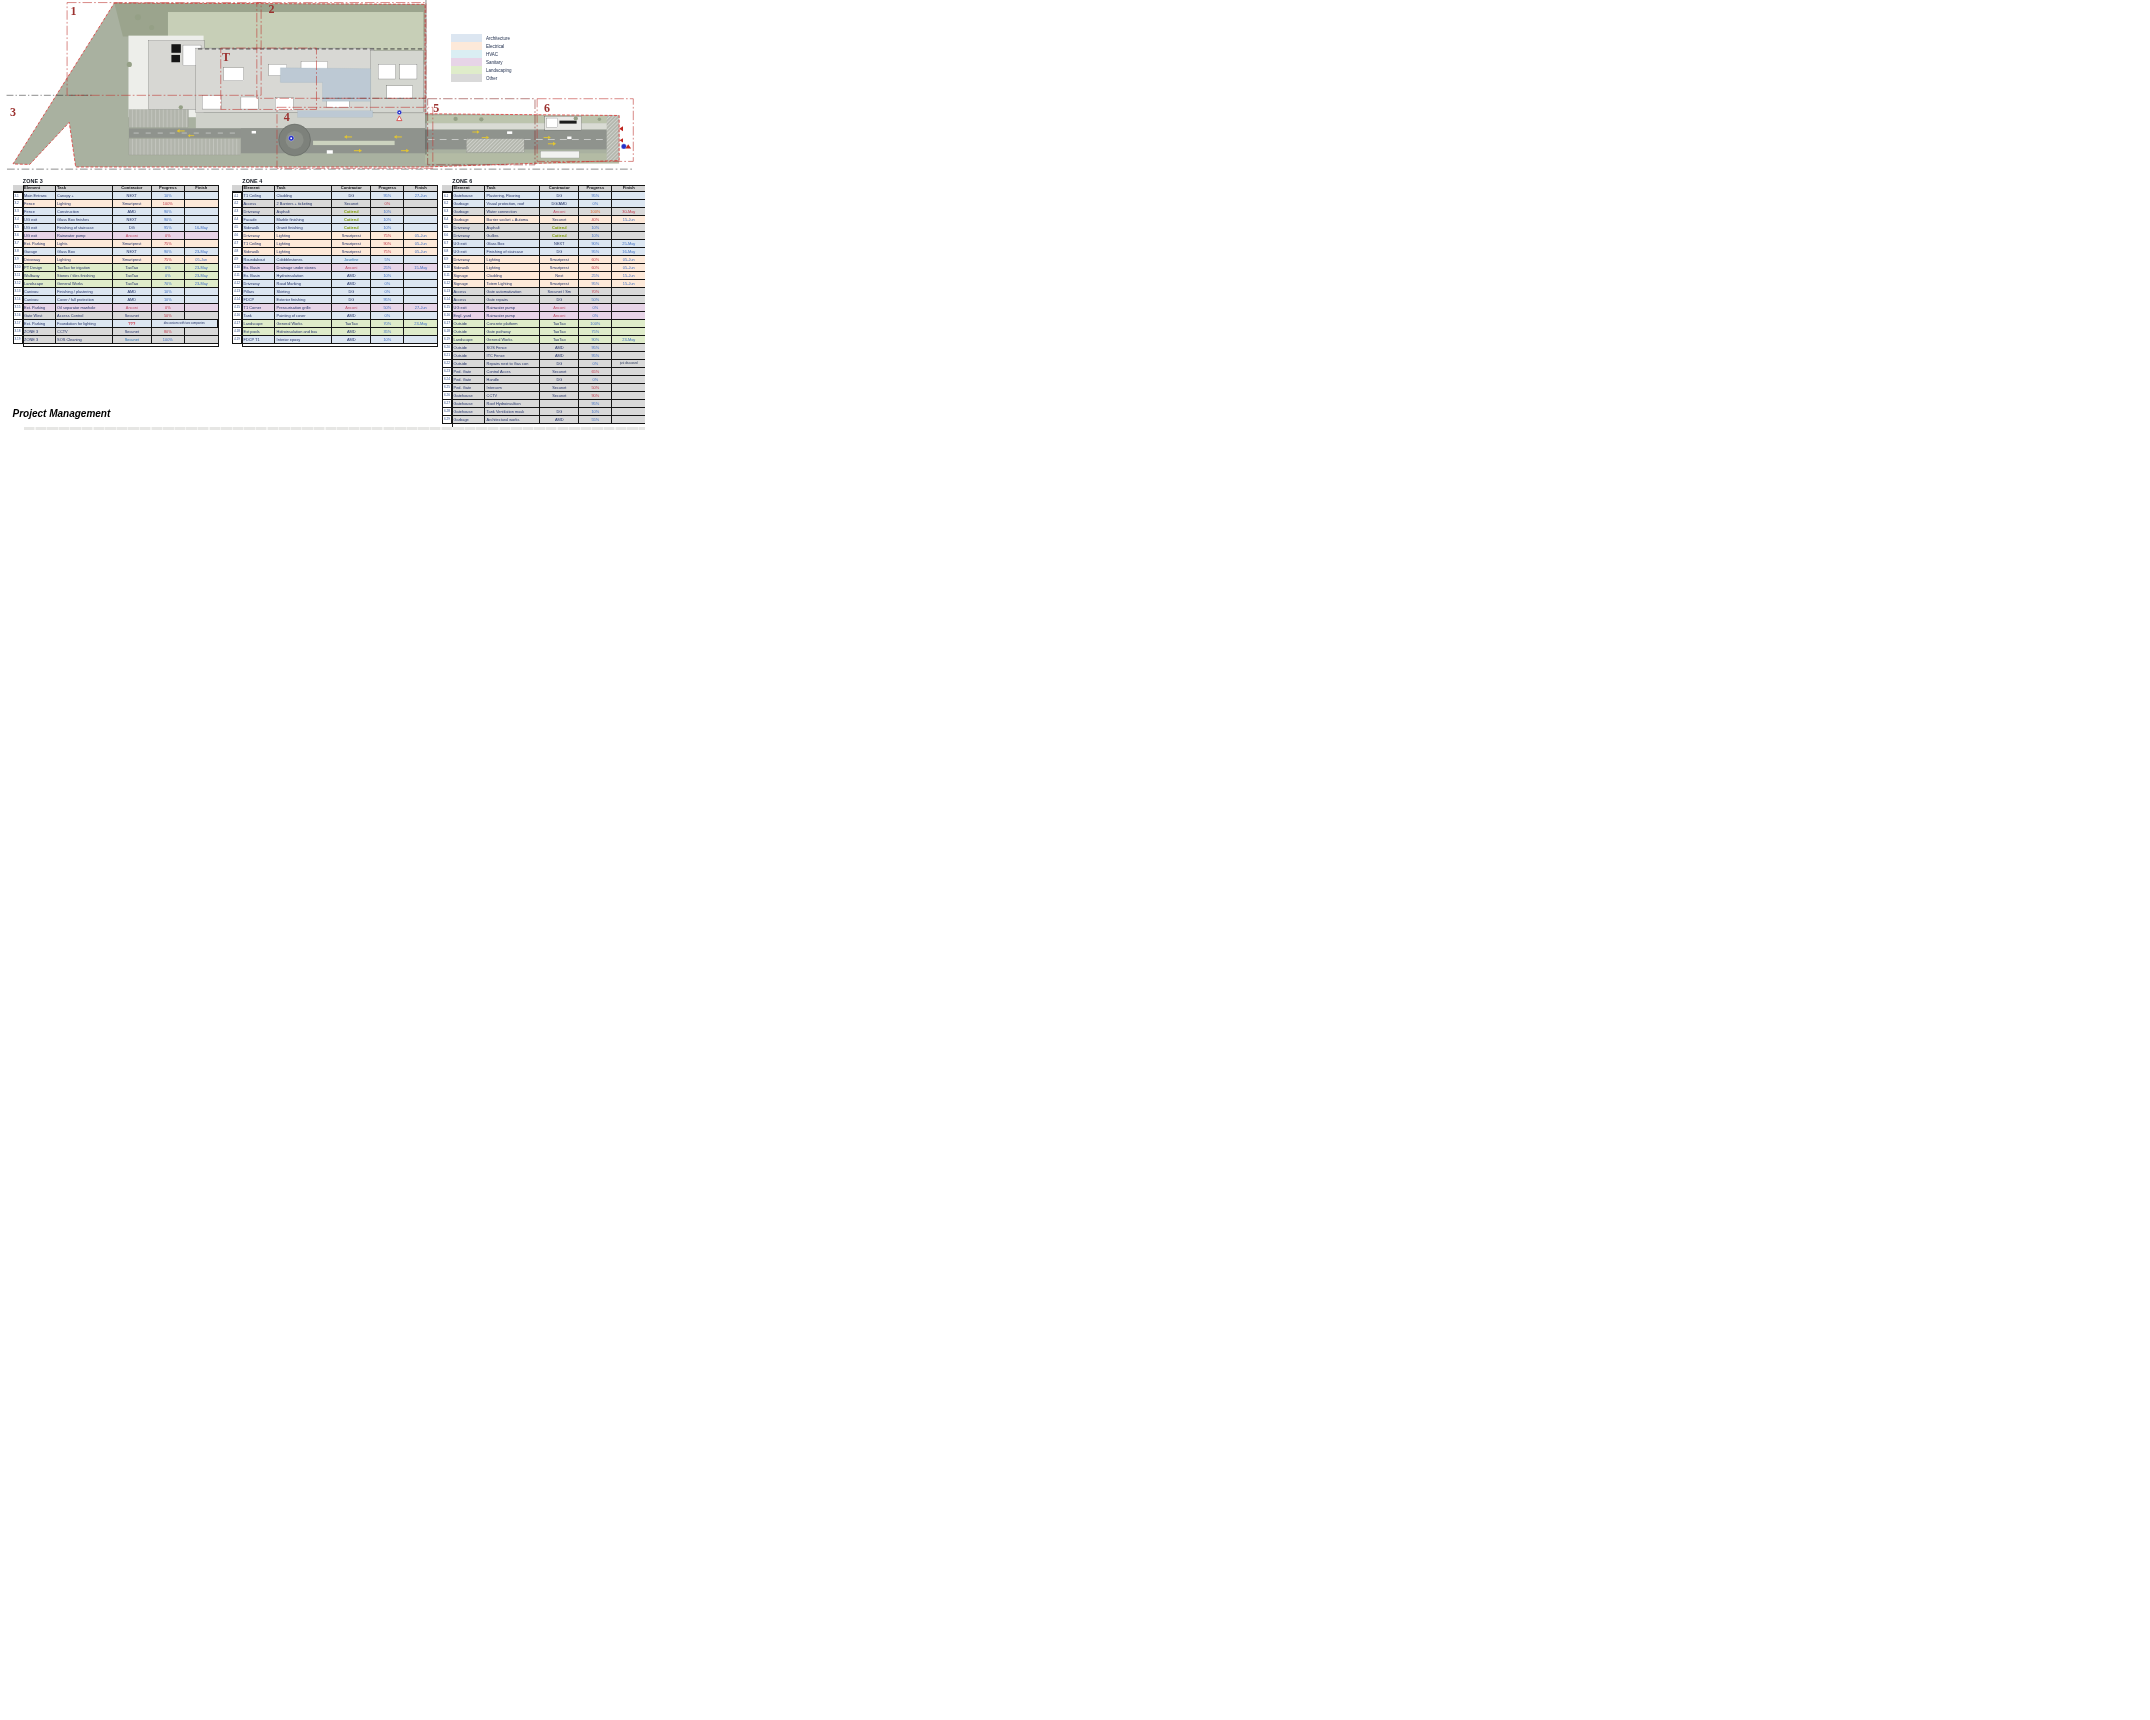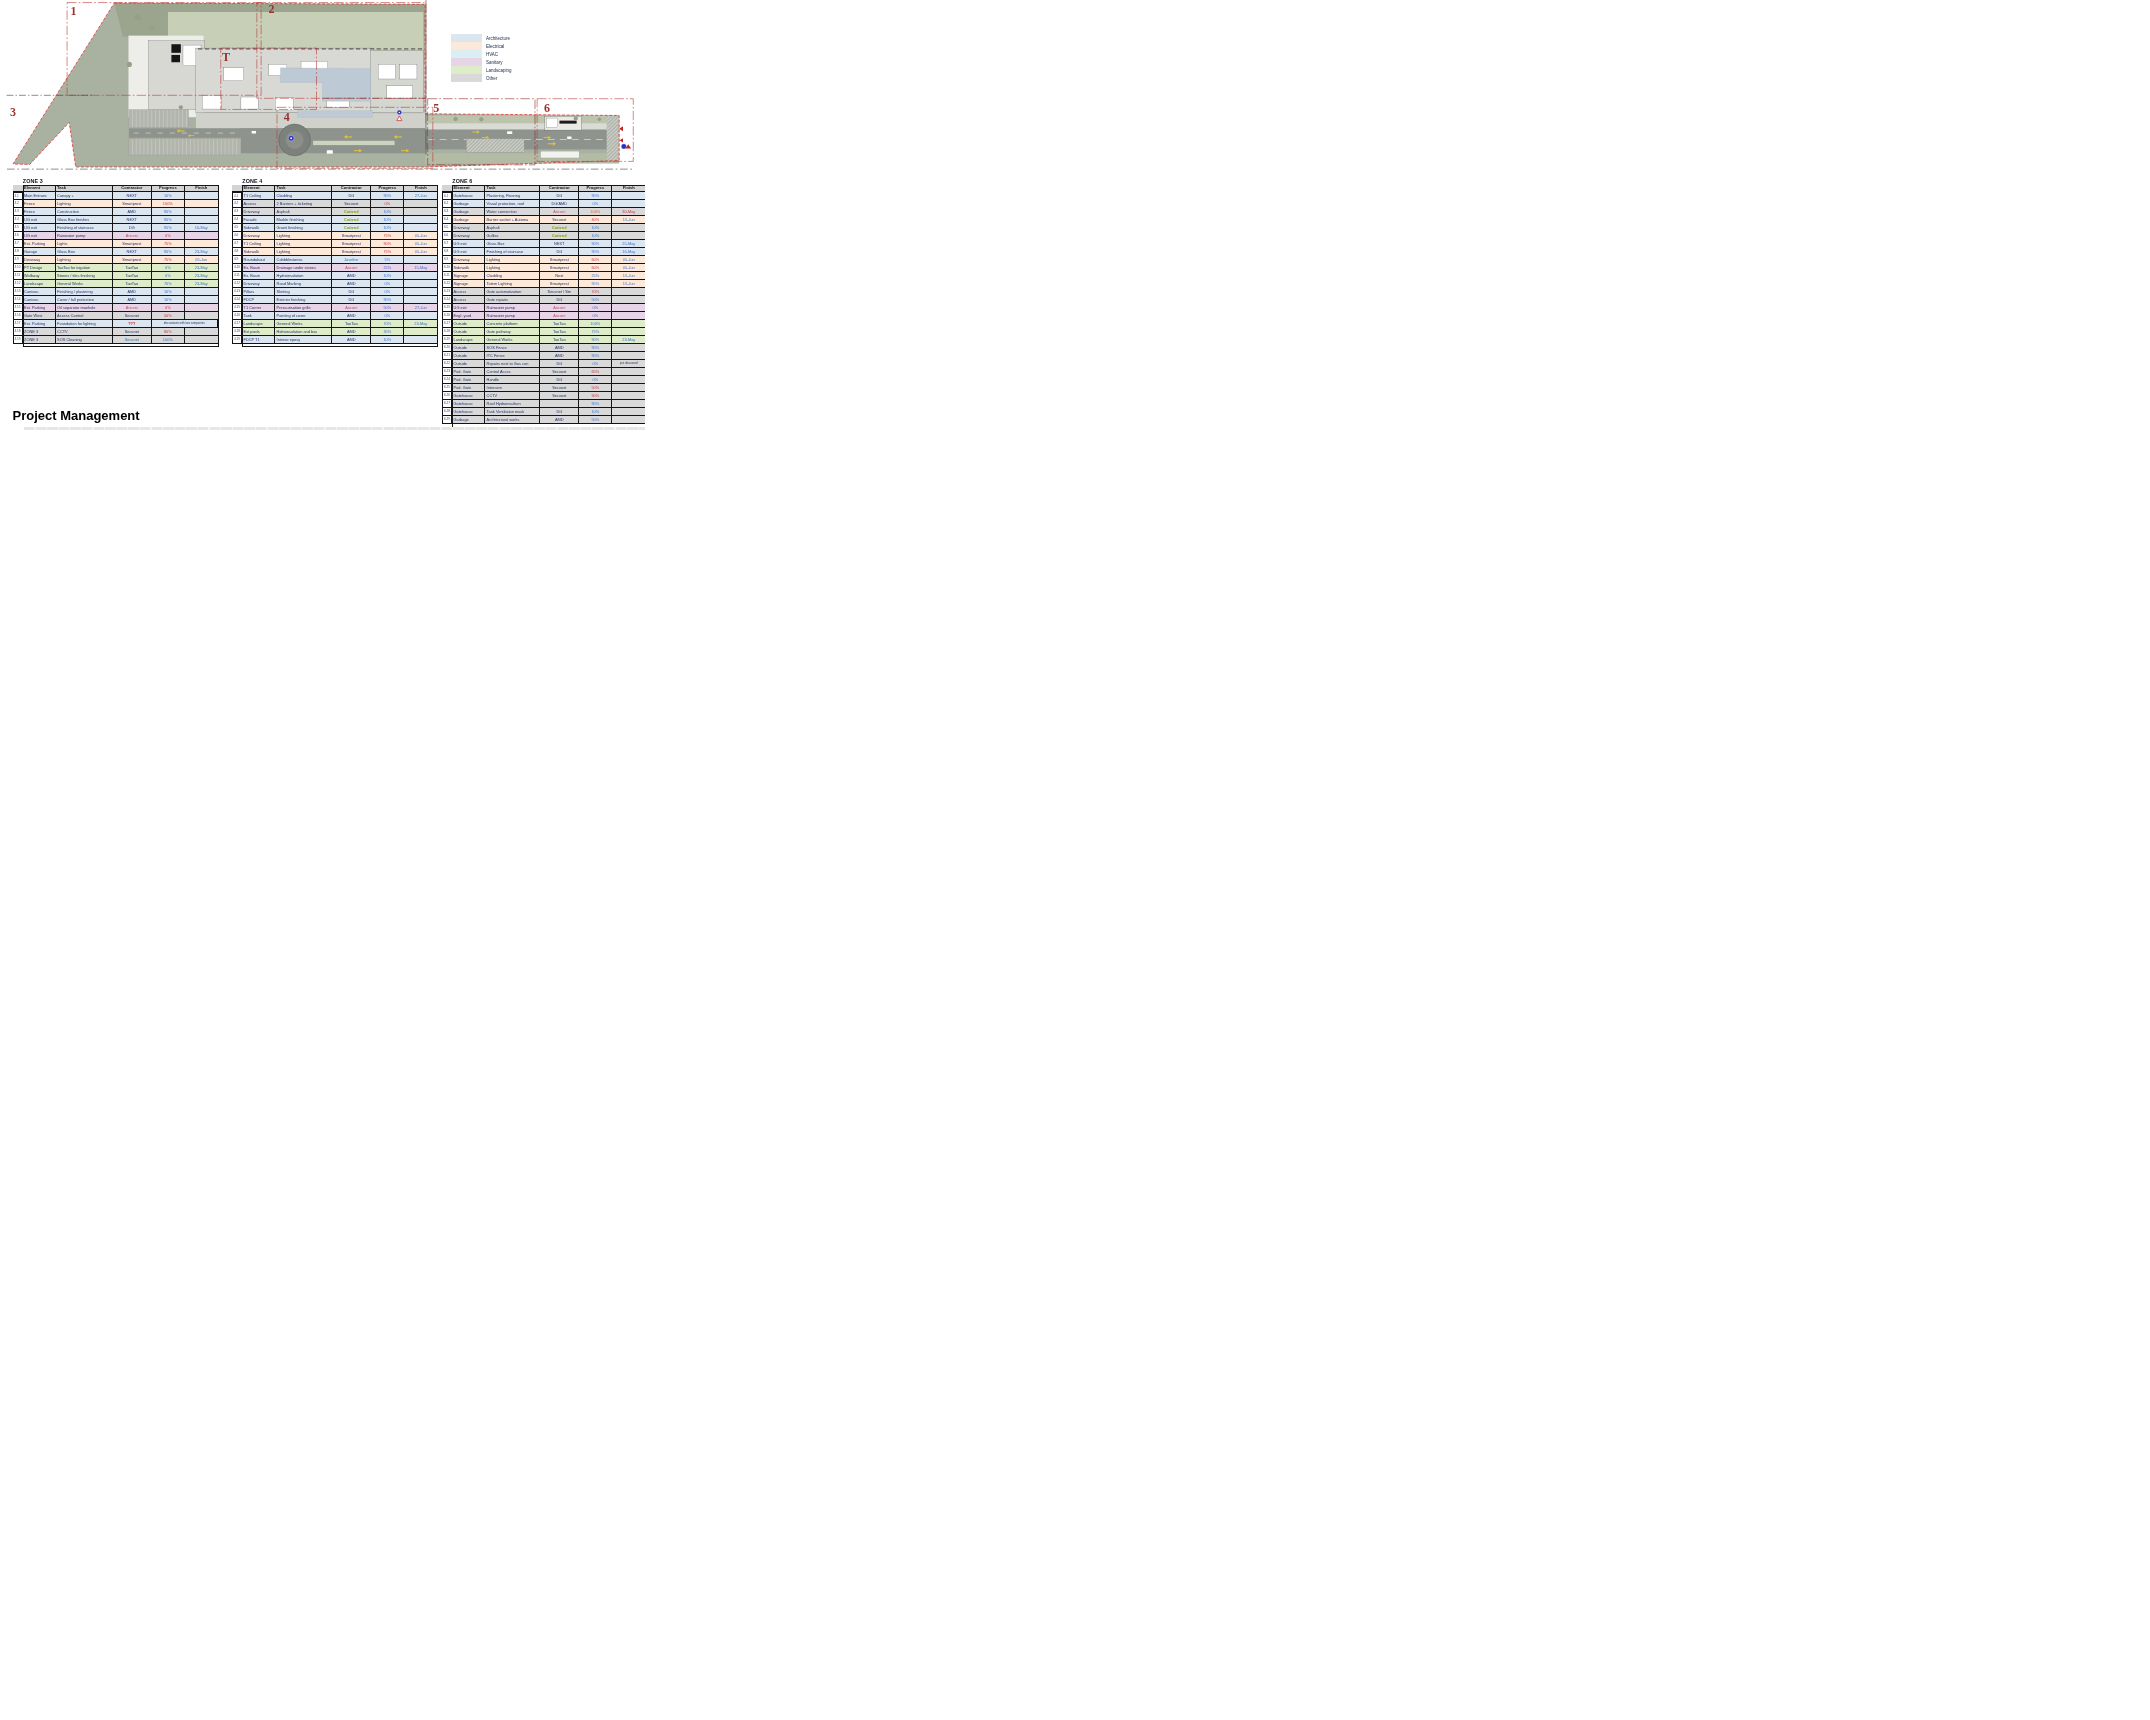--- a/index.html
+++ b/index.html
@@ -45,21 +45,21 @@
   .blue{color:#4472c4;}
   .red{color:#c23b4e;}
   .orange{color:#e0692e;}
   .greenx{color:#7d9c00;font-weight:bold;}
   .bluec{color:#2e75b6;}
   .redb{color:#cc2233;font-weight:bold;}
   .anc{color:#c0506a;}
   .ybg{background:#ffff2e;}
   .f-small{font-size:2.8px;color:#223055;}
   
-  #pm-title{position:absolute;left:12.5px;top:408px;font-size:13px;font-weight:bold;color:#000;}
+  #pm-title{position:absolute;left:12.5px;top:408px;font-size:10px;font-weight:bold;color:#000;font-style:italic;}
   #bottom-strip{position:absolute;left:24px;top:427px;width:622px;height:2.6px;
     background:repeating-linear-gradient(90deg,#e6e6e4 0 10.3px,#f4f4f2 10.3px 11.6px);}
 </style>
 </head>
 <body>
 
 <div class="page">
 
   <svg id="plan" width="645" height="176" viewBox="0 0 1500 410">
     <defs>

